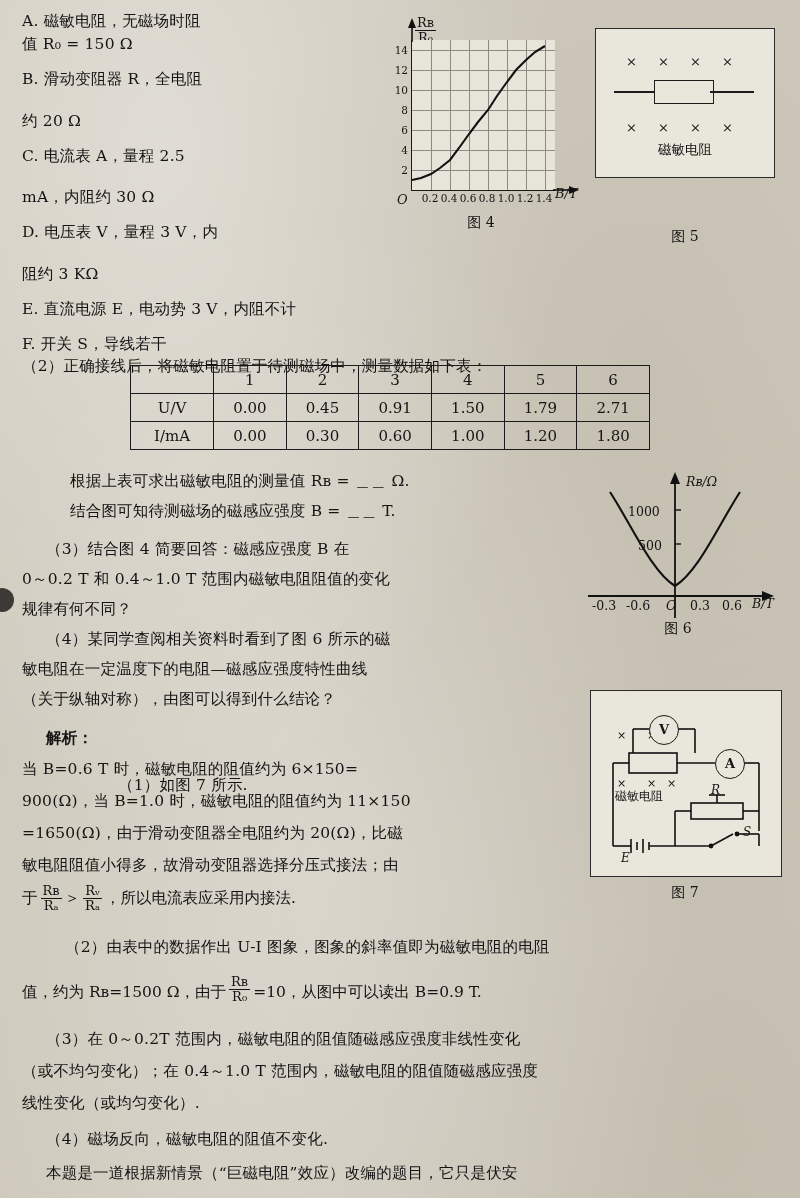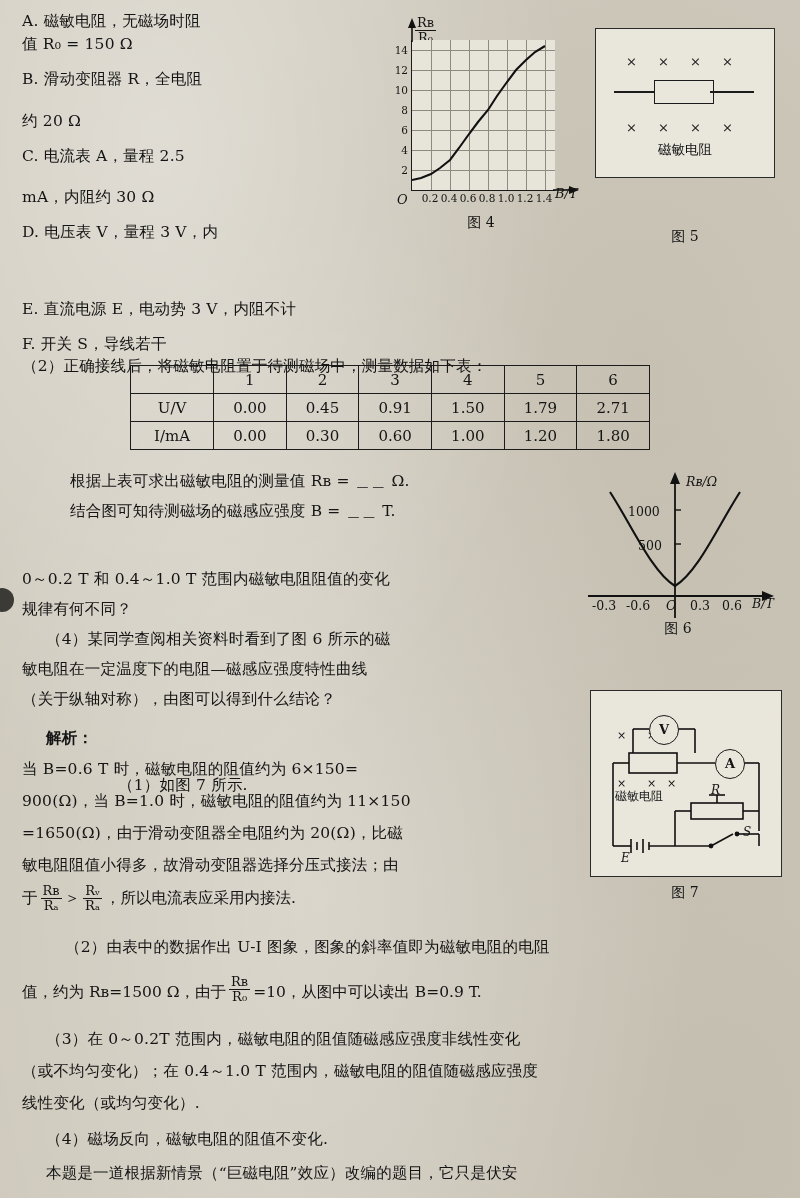--- a/index.html
+++ b/index.html
@@ -82,20 +82,21 @@
 
   <div class="left-tab"></div>
 
   <div class="txt" style="left:22px;top:10px;width:350px;">A. 磁敏电阻，无磁场时阻</div>
   <div class="txt" style="left:22px;top:33px;width:350px;">值 R₀ = 150 Ω</div>
   <div class="txt" style="left:22px;top:68px;width:350px;">B. 滑动变阻器 R，全电阻</div>
   <div class="txt" style="left:22px;top:110px;width:350px;">约 20 Ω</div>
   <div class="txt" style="left:22px;top:145px;width:350px;">C. 电流表 A，量程 2.5</div>
   <div class="txt" style="left:22px;top:186px;width:350px;">mA，内阻约 30 Ω</div>
   <div class="txt" style="left:22px;top:221px;width:350px;">D. 电压表 V，量程 3 V，内</div>
+  <div class="txt" style="left:22px;top:263px;width:350px;">阻约 3 KΩ</div>
   <div class="txt" style="left:22px;top:298px;width:700px;">E. 直流电源 E，电动势 3 V，内阻不计</div>
   <div class="txt" style="left:22px;top:333px;width:700px;">F. 开关 S，导线若干</div>
 
   <div id="fig4-wrap">
 
     <div style="position:absolute;left:32px;top:-2px;">
       <span class="frac"><span class="num">Rʙ</span><span class="den">R₀</span></span>
     </div>
 
     <div id="fig4-plot">
@@ -204,20 +205,21 @@
         <td>1.20</td>
         <td>1.80</td>
       </tr>
     </tbody>
       </table>
   </div>
 
   <div class="txt" style="left:70px;top:470px;width:520px;">根据上表可求出磁敏电阻的测量值 Rʙ = ＿＿ Ω.</div>
   <div class="txt" style="left:70px;top:500px;width:520px;">结合图可知待测磁场的磁感应强度 B = ＿＿ T.</div>
 
+  <div class="txt" style="left:46px;top:538px;width:520px;">（3）结合图 4 简要回答：磁感应强度 B 在</div>
   <div class="txt" style="left:22px;top:568px;width:540px;">0～0.2 T 和 0.4～1.0 T 范围内磁敏电阻阻值的变化</div>
   <div class="txt" style="left:22px;top:598px;width:540px;">规律有何不同？</div>
 
   <div id="fig6-wrap">
     <svg width="215" height="155" viewBox="0 0 215 155" style="position:absolute;left:0;top:0;">
 
       <line x1="105" y1="150" x2="105" y2="12" stroke="#111" stroke-width="1.8"></line>
       <polygon points="105,4 100,16 110,16" fill="#111"></polygon>
       <line x1="18" y1="128" x2="196" y2="128" stroke="#111" stroke-width="1.8"></line>
       <polygon points="204,128 192,123 192,133" fill="#111"></polygon>

